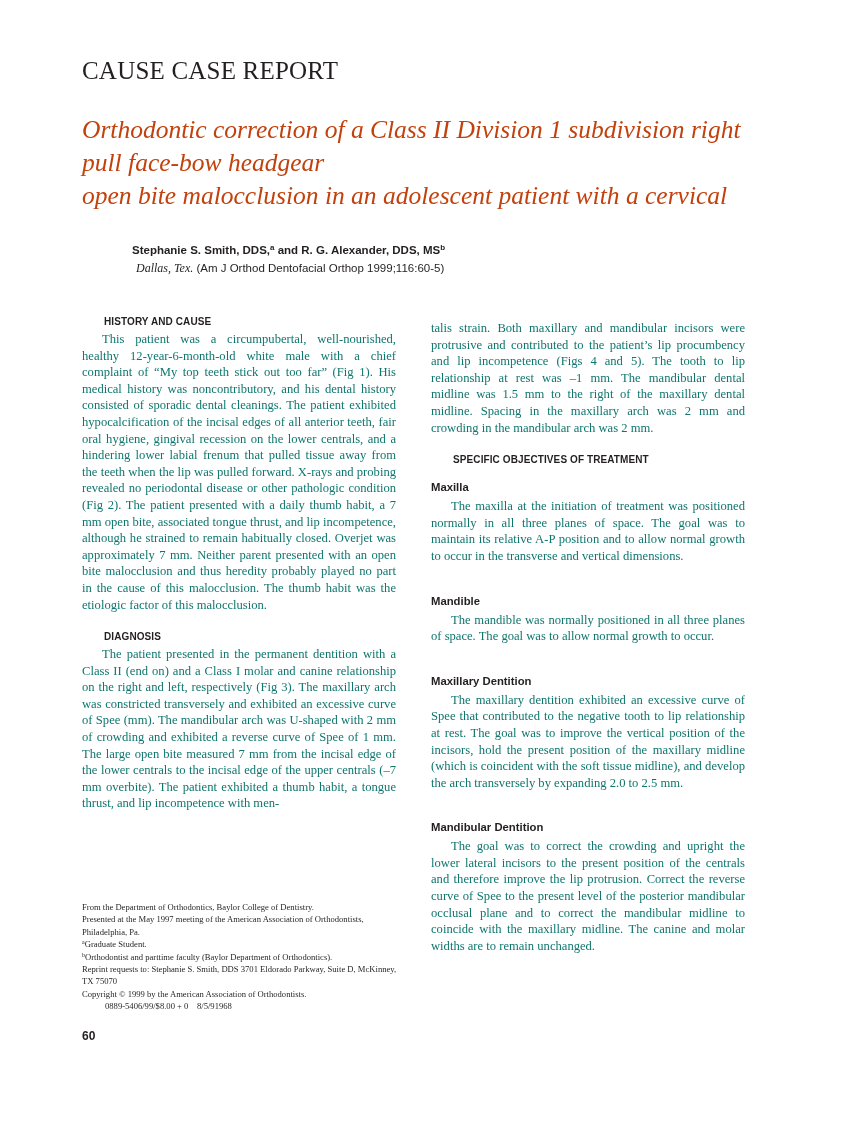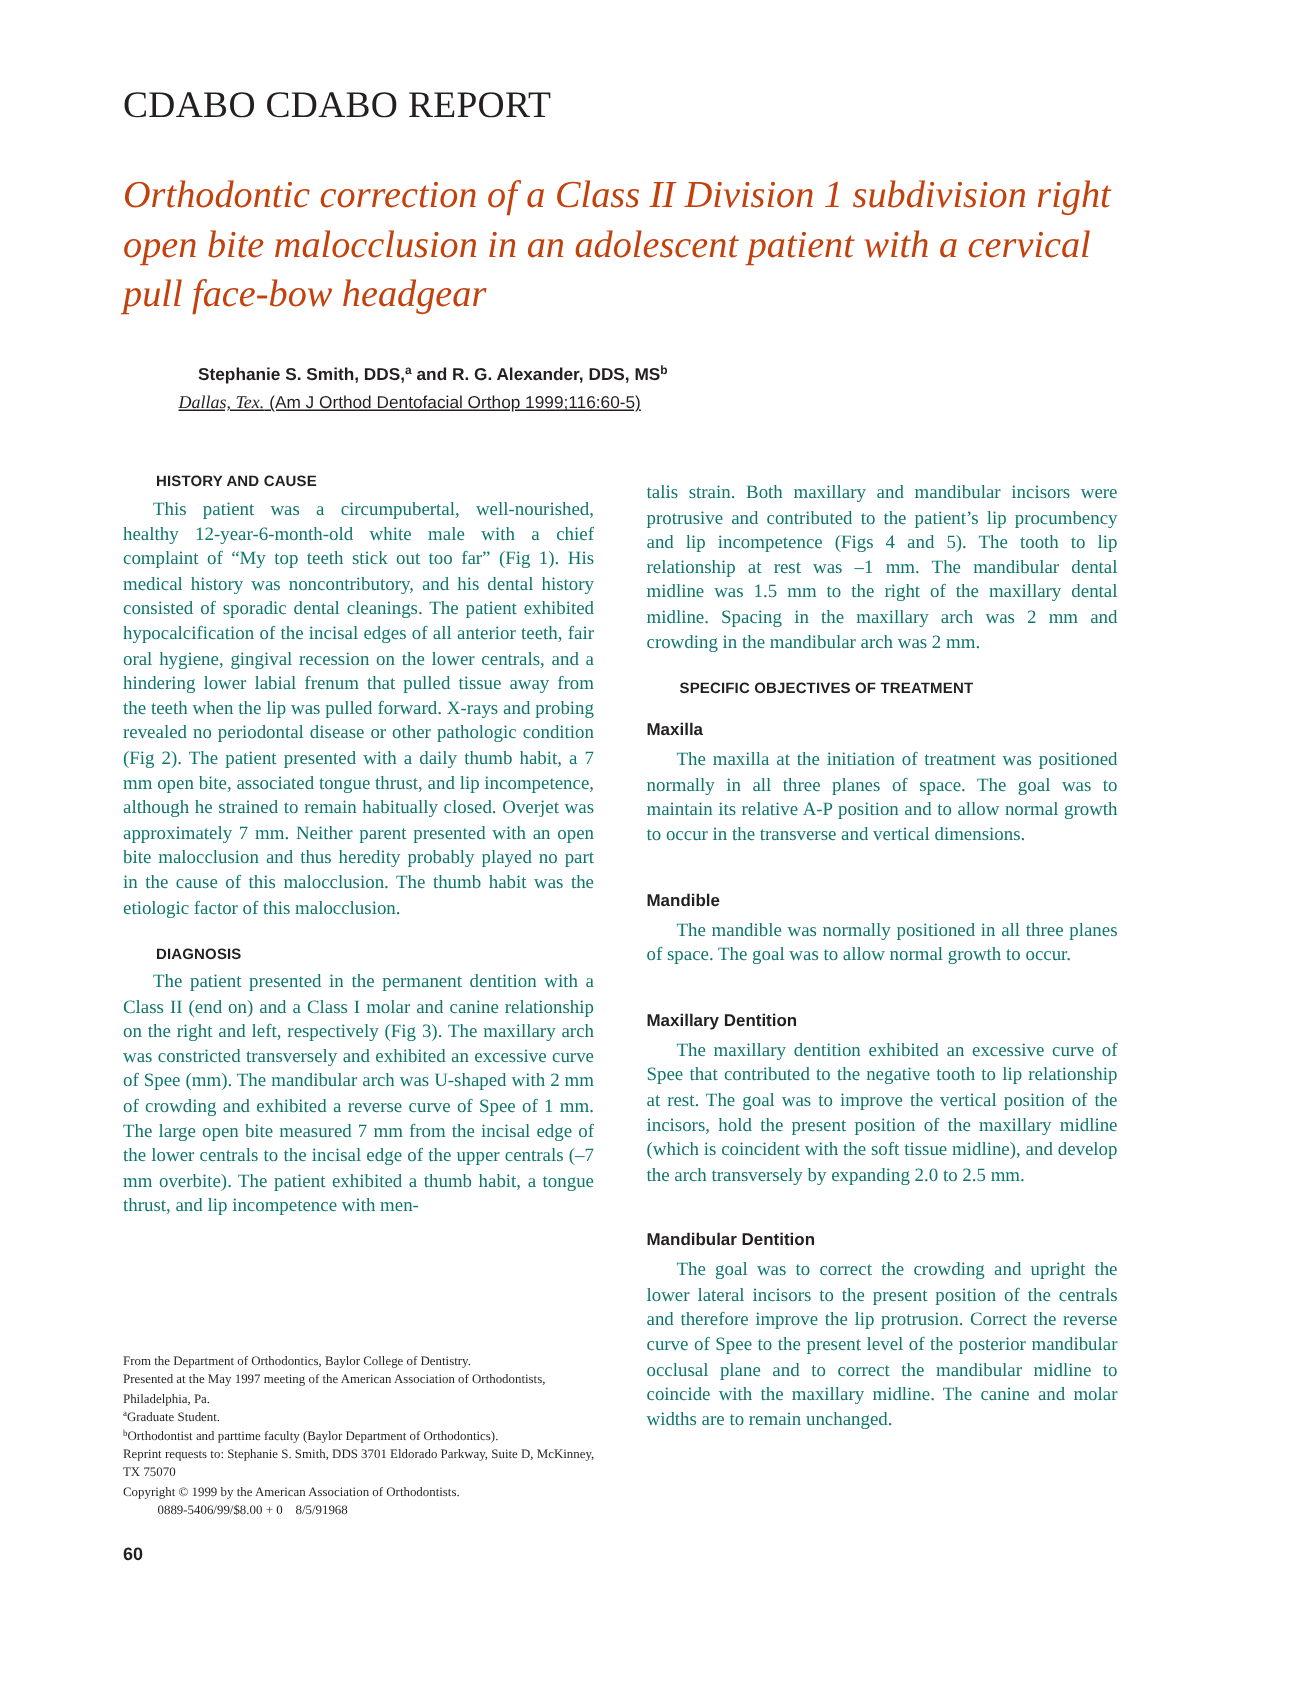--- a/index.html
+++ b/index.html
@@ -15,22 +15,22 @@
     font-family: "Liberation Serif", serif; font-style: italic; font-weight: normal;
     font-size: 25.5px; line-height: 33px; margin: 0; color: #c2410c;
   }
   .article-title span { display: block; white-space: nowrap; }
   .authors {
     position: absolute; left: 132px; top: 244px;
     font-family: "Liberation Sans", sans-serif; font-weight: bold; font-size: 11.5px; color: #231f20;
   }
   .authors sup { font-size: 8px; font-weight: bold; vertical-align: 4px; line-height: 0; }
   .citation-line {
-    position: absolute; left: 119px; top: 261px;
-    font-family: "Liberation Sans", sans-serif; font-size: 11.5px; color: #231f20; text-decoration: underline;
+    position: absolute; left: 136px; top: 261px;
+    font-family: "Liberation Sans", sans-serif; font-size: 11.5px; color: #231f20;
   }
   .citation-line .place { font-family: "Liberation Serif", serif; font-style: italic; font-size: 12px; }
   .col { position: absolute; width: 314px; }
   .col-left { left: 82px; top: 316px; }
   .col-right { left: 431px; top: 320px; }
   h2.sec {
     font-family: "Liberation Sans", sans-serif; font-weight: bold; font-size: 10px;
     margin: 0 0 4px 0; letter-spacing: 0.1px; color: #231f20; padding-left: 22px;
   }
   h3.sub {
@@ -54,26 +54,26 @@
   .folio {
     position: absolute; left: 82px; top: 1029px;
     font-family: "Liberation Sans", sans-serif; font-weight: bold; font-size: 12px; color: #231f20;
   }
 </style>
 </head>
 <body>
 
 <div class="page">
 
-  <h1 class="running-head">CDABO CDABO REPORT</h1>
+  <h1 class="running-head">CAUSE CASE REPORT</h1>
 
   <h2 class="article-title">
     <span>Orthodontic correction of a Class II Division 1 subdivision right</span>
+    <span>pull face-bow headgear</span>
     <span>open bite malocclusion in an adolescent patient with a cervical</span>
-    <span>pull face-bow headgear</span>
   </h2>
 
   <div class="authors"><span>Stephanie S. Smith, DDS,</span><sup>a</sup><span> and R. G. Alexander, DDS, MS</span><sup>b</sup></div>
 
   <div class="citation-line"><span class="place">Dallas, Tex.</span><span> (Am J Orthod Dentofacial Orthop 1999;116:60-5)</span></div>
 
   <div class="col col-left">
     <section>
       <h2 class="sec">HISTORY AND CAUSE</h2>
       <p class="body">This patient was a circumpubertal, well-nourished, healthy 12-year-6-month-old white male with a chief complaint of “My top teeth stick out too far” (Fig 1). His medical history was noncontributory, and his dental history consisted of sporadic dental cleanings. The patient exhibited hypocalcification of the incisal edges of all anterior teeth, fair oral hygiene, gingival recession on the lower centrals, and a hindering lower labial frenum that pulled tissue away from the teeth when the lip was pulled forward. X-rays and probing revealed no periodontal disease or other pathologic condition (Fig 2). The patient presented with a daily thumb habit, a 7 mm open bite, associated tongue thrust, and lip incompetence, although he strained to remain habitually closed. Overjet was approximately 7 mm. Neither parent presented with an open bite malocclusion and thus heredity probably played no part in the cause of this malocclusion. The thumb habit was the etiologic factor of this malocclusion.</p>

